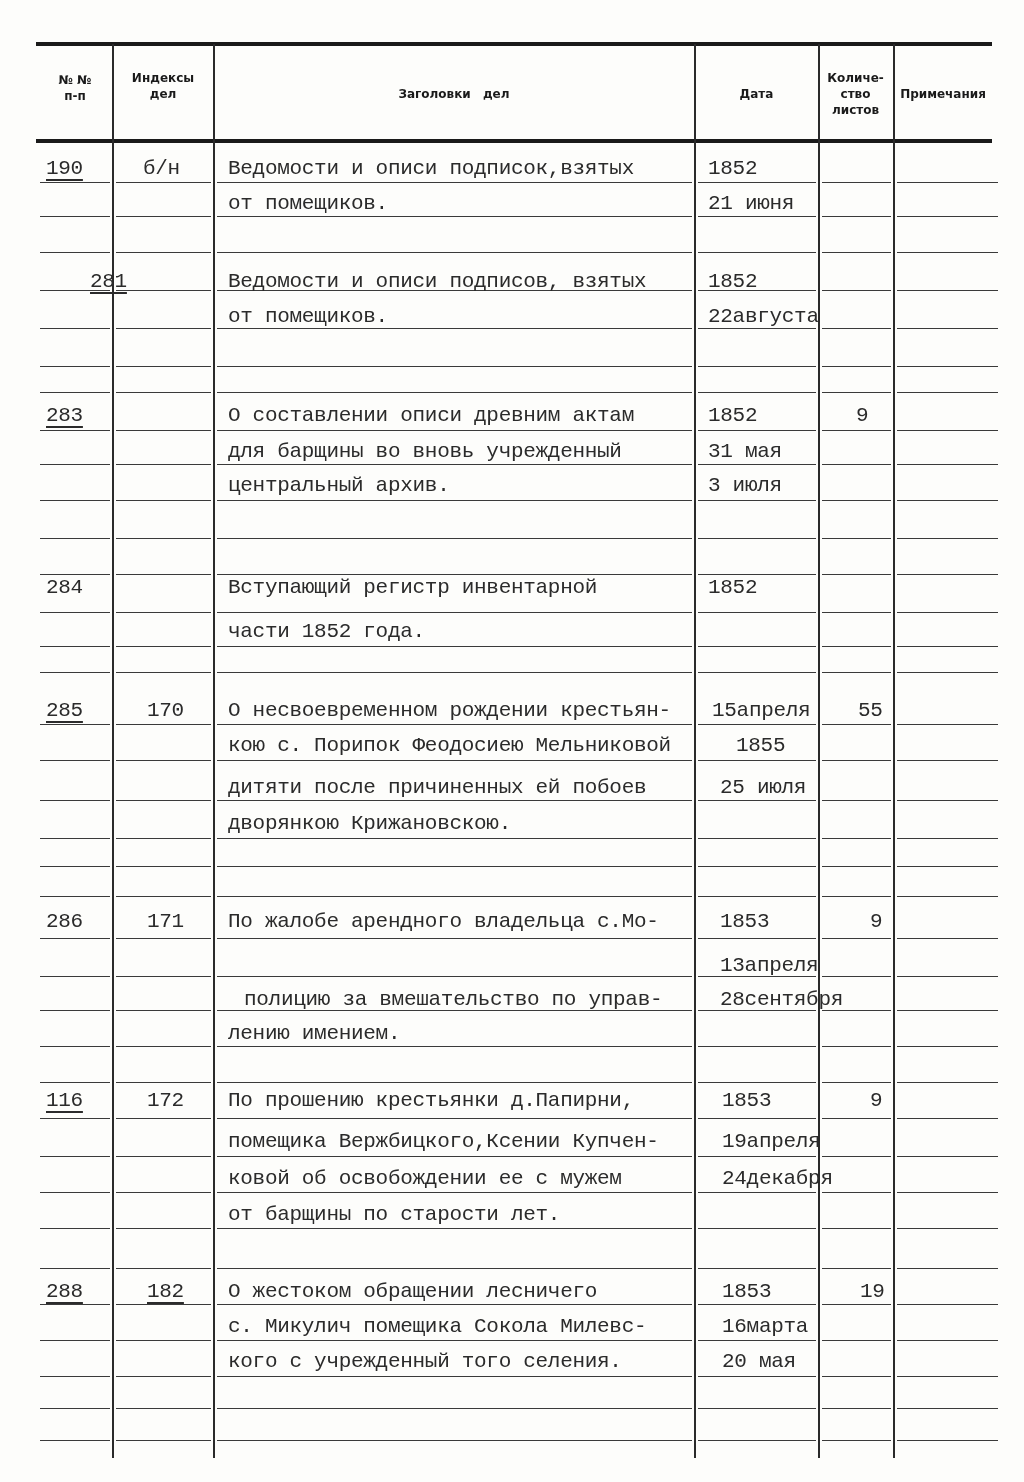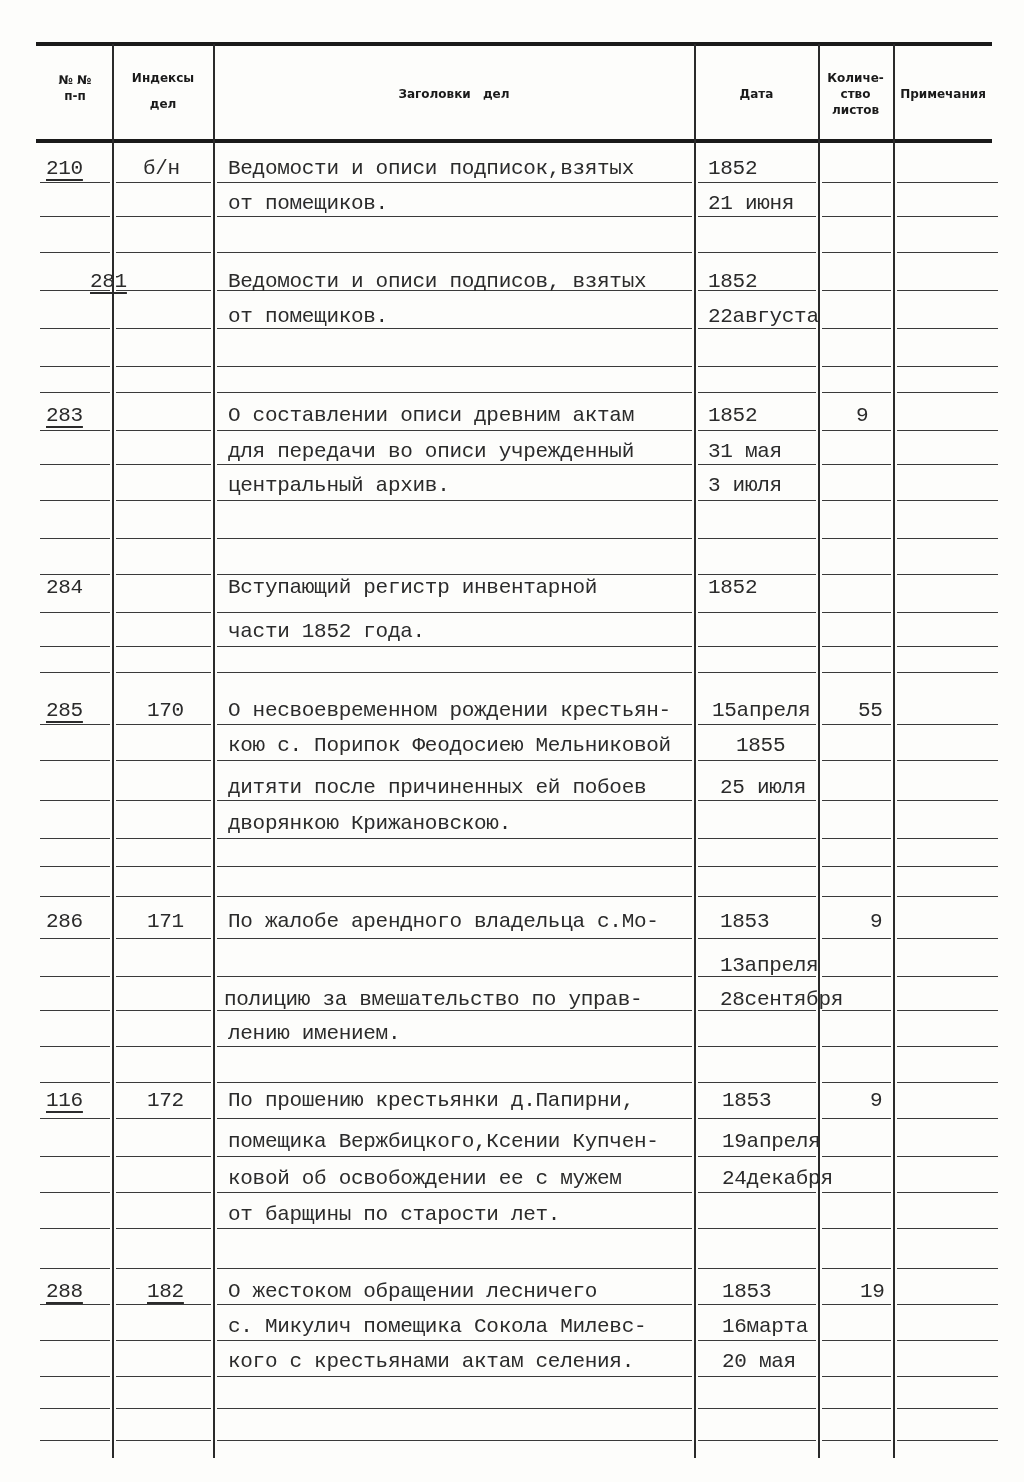--- a/index.html
+++ b/index.html
@@ -25,21 +25,21 @@
   <div class="vline" style="left:694px; top:44px; height:1414px;"></div>
   <div class="vline" style="left:818px; top:44px; height:1414px;"></div>
   <div class="vline" style="left:893px; top:44px; height:1414px;"></div>
 
   <div class="hdr" style="left:40px; top:72px; width:70px;">
     <div>№ №</div>
     <div>п-п</div>
   </div>
   <div class="hdr" style="left:114px; top:70px; width:98px;">
     <div>Индексы</div>
-    <div style="margin-top:10px;">дел</div>
+    <div style="margin-top:0;">дел</div>
   </div>
   <div class="hdr" style="left:215px; top:86px; width:478px; word-spacing:8px;">Заголовки дел</div>
   <div class="hdr" style="left:696px; top:86px; width:121px;">Дата</div>
   <div class="hdr" style="left:818px; top:70px; width:75px; line-height:16px;">
     <div>Количе-</div>
     <div>ство</div>
     <div>листов</div>
   </div>
   <div class="hdr" style="left:893px; top:86px; width:100px;">Примечания</div>
 
@@ -255,36 +255,36 @@
       <div class="rule" style="left: 822px; top: 1408px; width: 69px;"></div>
       <div class="rule" style="left: 897px; top: 1408px; width: 101px;"></div>
       <div class="rule" style="left: 40px; top: 1440px; width: 70px;"></div>
       <div class="rule" style="left: 116px; top: 1440px; width: 95px;"></div>
       <div class="rule" style="left: 217px; top: 1440px; width: 475px;"></div>
       <div class="rule" style="left: 698px; top: 1440px; width: 118px;"></div>
       <div class="rule" style="left: 822px; top: 1440px; width: 69px;"></div>
       <div class="rule" style="left: 897px; top: 1440px; width: 101px;"></div>
     </div>
 
-  <div class="cell num" style="left:46px; top:157px;">210</div>
+  <div class="cell num" style="left:46px; top:157px;">190</div>
   <div class="cell" style="left:143px; top:157px;">б/н</div>
   <div class="cell" style="left:228px; top:157px;">Ведомости и описи подписок,взятых</div>
   <div class="cell" style="left:228px; top:192px;">от помещиков.</div>
   <div class="cell" style="left:708px; top:157px;">1852</div>
   <div class="cell" style="left:708px; top:192px;">21 июня</div>
 
   <div class="cell num" style="left:46px; top:270px;margin-left:44px;">281</div>
   <div class="cell" style="left:228px; top:270px;">Ведомости и описи подписов, взятых</div>
   <div class="cell" style="left:228px; top:305px;">от помещиков.</div>
   <div class="cell" style="left:708px; top:270px;">1852</div>
   <div class="cell" style="left:708px; top:305px;">22августа</div>
 
   <div class="cell num" style="left:46px; top:404px;">283</div>
   <div class="cell" style="left:228px; top:404px;">О составлении описи древним актам</div>
-  <div class="cell" style="left:228px; top:440px;">для передачи во описи учрежденный</div>
+  <div class="cell" style="left:228px; top:440px;">для барщины во вновь учрежденный</div>
   <div class="cell" style="left:228px; top:474px;">центральный архив.</div>
   <div class="cell" style="left:708px; top:404px;">1852</div>
   <div class="cell" style="left:708px; top:440px;">31 мая</div>
   <div class="cell" style="left:708px; top:474px;">3 июля</div>
   <div class="cell" style="left:856px; top:404px;">9</div>
 
   <div class="cell" style="left:46px; top:576px;">284</div>
   <div class="cell" style="left:228px; top:576px;">Вступающий регистр  инвентарной</div>
   <div class="cell" style="left:228px; top:620px;">части 1852 года.</div>
   <div class="cell" style="left:708px; top:576px;">1852</div>
@@ -296,21 +296,21 @@
   <div class="cell" style="left:228px; top:776px;">дитяти после причиненных ей побоев</div>
   <div class="cell" style="left:228px; top:812px;">дворянкою Крижановскою.</div>
   <div class="cell" style="left:712px; top:699px;">15апреля</div>
   <div class="cell" style="left:736px; top:734px;">1855</div>
   <div class="cell" style="left:720px; top:776px;">25 июля</div>
   <div class="cell" style="left:858px; top:699px;">55</div>
 
   <div class="cell" style="left:46px; top:910px;">286</div>
   <div class="cell" style="left:147px; top:910px;">171</div>
   <div class="cell" style="left:228px; top:910px;">По жалобе арендного владельца с.Мо-</div>
-  <div class="cell" style="left:224px; top:988px;">полицию за вмешательство по управ-</div>
+  <div class="cell" style="left:244px; top:988px;">полицию за вмешательство по управ-</div>
   <div class="cell" style="left:228px; top:1022px;">лению имением.</div>
   <div class="cell" style="left:720px; top:910px;">1853</div>
   <div class="cell" style="left:720px; top:954px;">13апреля</div>
   <div class="cell" style="left:720px; top:988px;">28сентября</div>
   <div class="cell" style="left:870px; top:910px;">9</div>
 
   <div class="cell num" style="left:46px; top:1089px;">116</div>
   <div class="cell" style="left:147px; top:1089px;">172</div>
   <div class="cell" style="left:228px; top:1089px;">По прошению крестьянки д.Папирни,</div>
   <div class="cell" style="left:228px; top:1130px;">помещика Вержбицкого,Ксении Купчен-</div>
@@ -318,19 +318,19 @@
   <div class="cell" style="left:228px; top:1203px;">от барщины по старости лет.</div>
   <div class="cell" style="left:722px; top:1089px;">1853</div>
   <div class="cell" style="left:722px; top:1130px;">19апреля</div>
   <div class="cell" style="left:722px; top:1167px;">24декабря</div>
   <div class="cell" style="left:870px; top:1089px;">9</div>
 
   <div class="cell num" style="left:46px; top:1280px;">288</div>
   <div class="cell num" style="left:147px; top:1280px;">182</div>
   <div class="cell" style="left:228px; top:1280px;">О жестоком обращении лесничего</div>
   <div class="cell" style="left:228px; top:1315px;">с. Микулич помещика Сокола Милевс-</div>
-  <div class="cell" style="left:228px; top:1350px;">кого с крестьянами актам селения.</div>
+  <div class="cell" style="left:228px; top:1350px;">кого с учрежденный того селения.</div>
   <div class="cell" style="left:722px; top:1280px;">1853</div>
   <div class="cell" style="left:722px; top:1315px;">16марта</div>
   <div class="cell" style="left:722px; top:1350px;">20 мая</div>
   <div class="cell" style="left:860px; top:1280px;">19</div>
 
 </div>
 
 </body></html>

